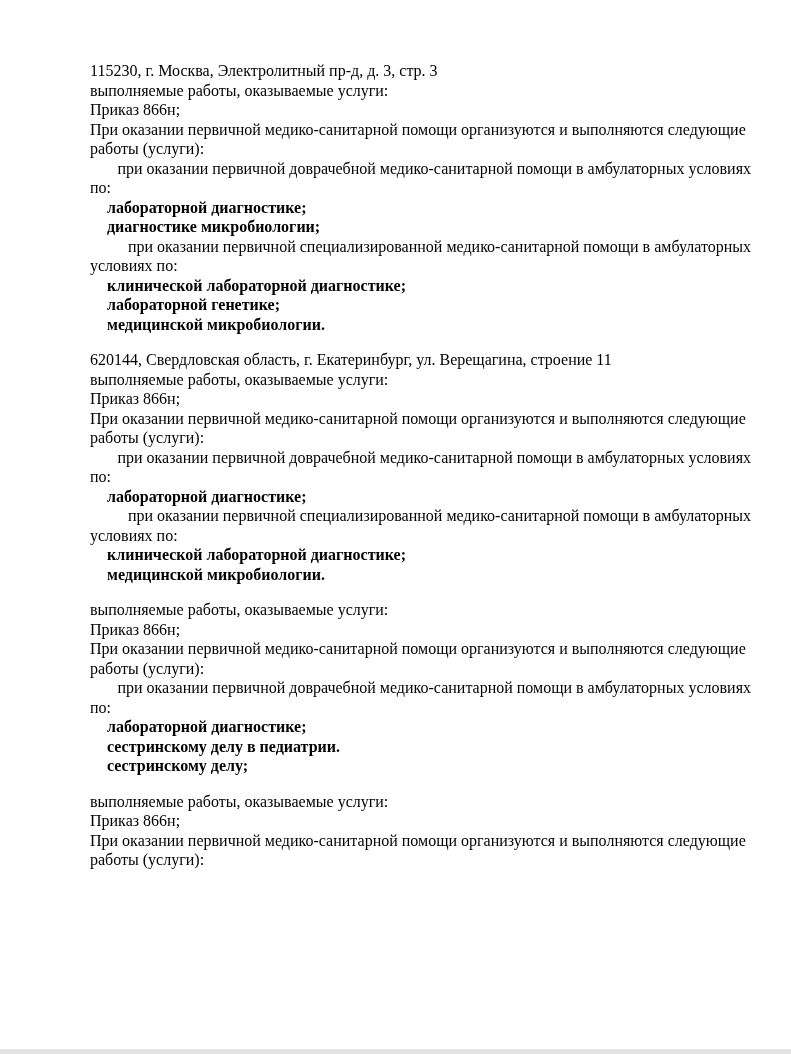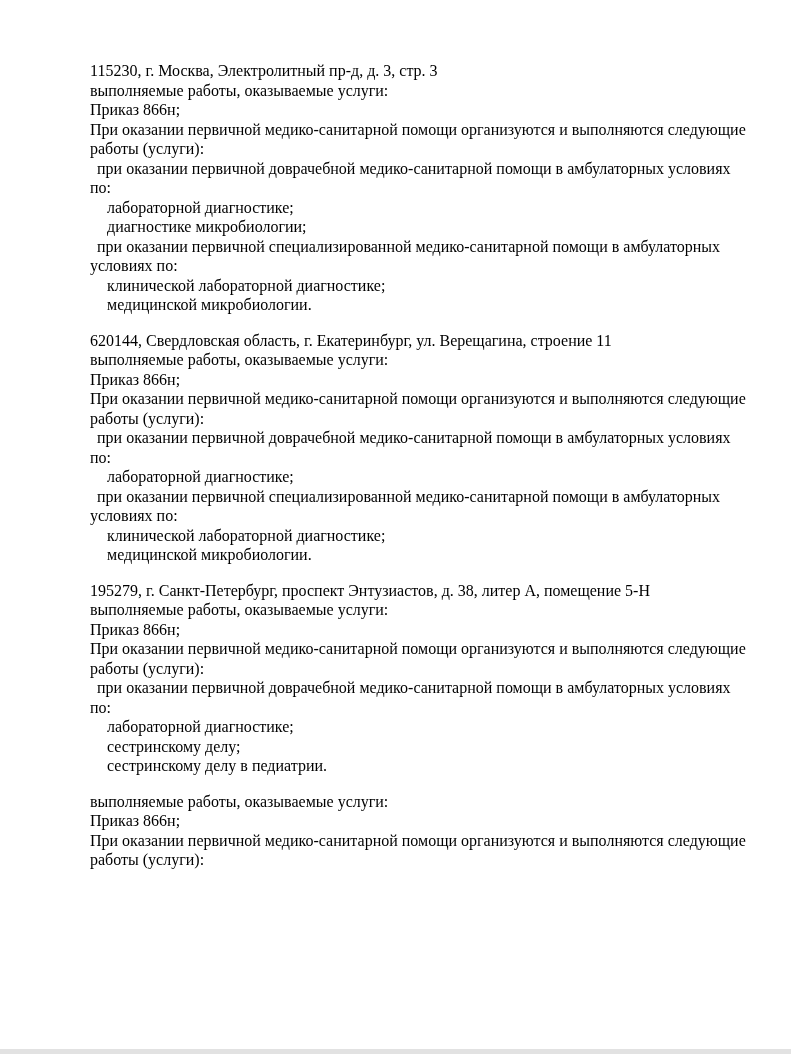--- a/index.html
+++ b/index.html
@@ -26,22 +26,22 @@
   }
   .block {
     margin: 0 0 16px 0;
   }
   .line {
     font-size: 16px;
     line-height: 19.5px;
     white-space: pre;
   }
   .ind-0 { padding-left: 0; }
-  .ind-1 { padding-left: 7px; }
-  .ind-2 { padding-left: 17px; }
+  .ind-1 { padding-left: 7px; text-align: right; }
+  .ind-2 { padding-left: 17px; font-weight: bold; }
   .bottom-bar {
     position: absolute;
     left: 0;
     bottom: 0;
     width: 791px;
     height: 5px;
   }
 </style>
 </head>
 <body style="background: rgb(255, 255, 255); color: rgb(0, 0, 0);">
@@ -54,47 +54,47 @@
         <div class="line ind-0">Приказ 866н;</div>
         <div class="line ind-0">При оказании первичной медико-санитарной помощи организуются и выполняются следующие</div>
         <div class="line ind-0">работы (услуги):</div>
         <div class="line ind-1">при оказании первичной доврачебной медико-санитарной помощи в амбулаторных условиях</div>
         <div class="line ind-0">по:</div>
         <div class="line ind-2">лабораторной диагностике;</div>
         <div class="line ind-2">диагностике микробиологии;</div>
         <div class="line ind-1">при оказании первичной специализированной медико-санитарной помощи в амбулаторных</div>
         <div class="line ind-0">условиях по:</div>
         <div class="line ind-2">клинической лабораторной диагностике;</div>
+        <div class="line ind-2">лабораторной генетике;</div>
         <div class="line ind-2">медицинской микробиологии.</div>
       </div>
       <div class="block">
         <div class="line ind-0">620144, Свердловская область, г. Екатеринбург, ул. Верещагина, строение 11</div>
         <div class="line ind-0">выполняемые работы, оказываемые услуги:</div>
         <div class="line ind-0">Приказ 866н;</div>
         <div class="line ind-0">При оказании первичной медико-санитарной помощи организуются и выполняются следующие</div>
         <div class="line ind-0">работы (услуги):</div>
         <div class="line ind-1">при оказании первичной доврачебной медико-санитарной помощи в амбулаторных условиях</div>
         <div class="line ind-0">по:</div>
         <div class="line ind-2">лабораторной диагностике;</div>
         <div class="line ind-1">при оказании первичной специализированной медико-санитарной помощи в амбулаторных</div>
         <div class="line ind-0">условиях по:</div>
         <div class="line ind-2">клинической лабораторной диагностике;</div>
         <div class="line ind-2">медицинской микробиологии.</div>
       </div>
       <div class="block">
-        <div class="line ind-0">195279, г. Санкт-Петербург, проспект Энтузиастов, д. 38, литер А, помещение 5-Н</div>
         <div class="line ind-0">выполняемые работы, оказываемые услуги:</div>
         <div class="line ind-0">Приказ 866н;</div>
         <div class="line ind-0">При оказании первичной медико-санитарной помощи организуются и выполняются следующие</div>
         <div class="line ind-0">работы (услуги):</div>
         <div class="line ind-1">при оказании первичной доврачебной медико-санитарной помощи в амбулаторных условиях</div>
         <div class="line ind-0">по:</div>
         <div class="line ind-2">лабораторной диагностике;</div>
+        <div class="line ind-2">сестринскому делу в педиатрии.</div>
         <div class="line ind-2">сестринскому делу;</div>
-        <div class="line ind-2">сестринскому делу в педиатрии.</div>
       </div>
       <div class="block">
         <div class="line ind-0">выполняемые работы, оказываемые услуги:</div>
         <div class="line ind-0">Приказ 866н;</div>
         <div class="line ind-0">При оказании первичной медико-санитарной помощи организуются и выполняются следующие</div>
         <div class="line ind-0">работы (услуги):</div>
       </div>
     </div>
 </div>
 

